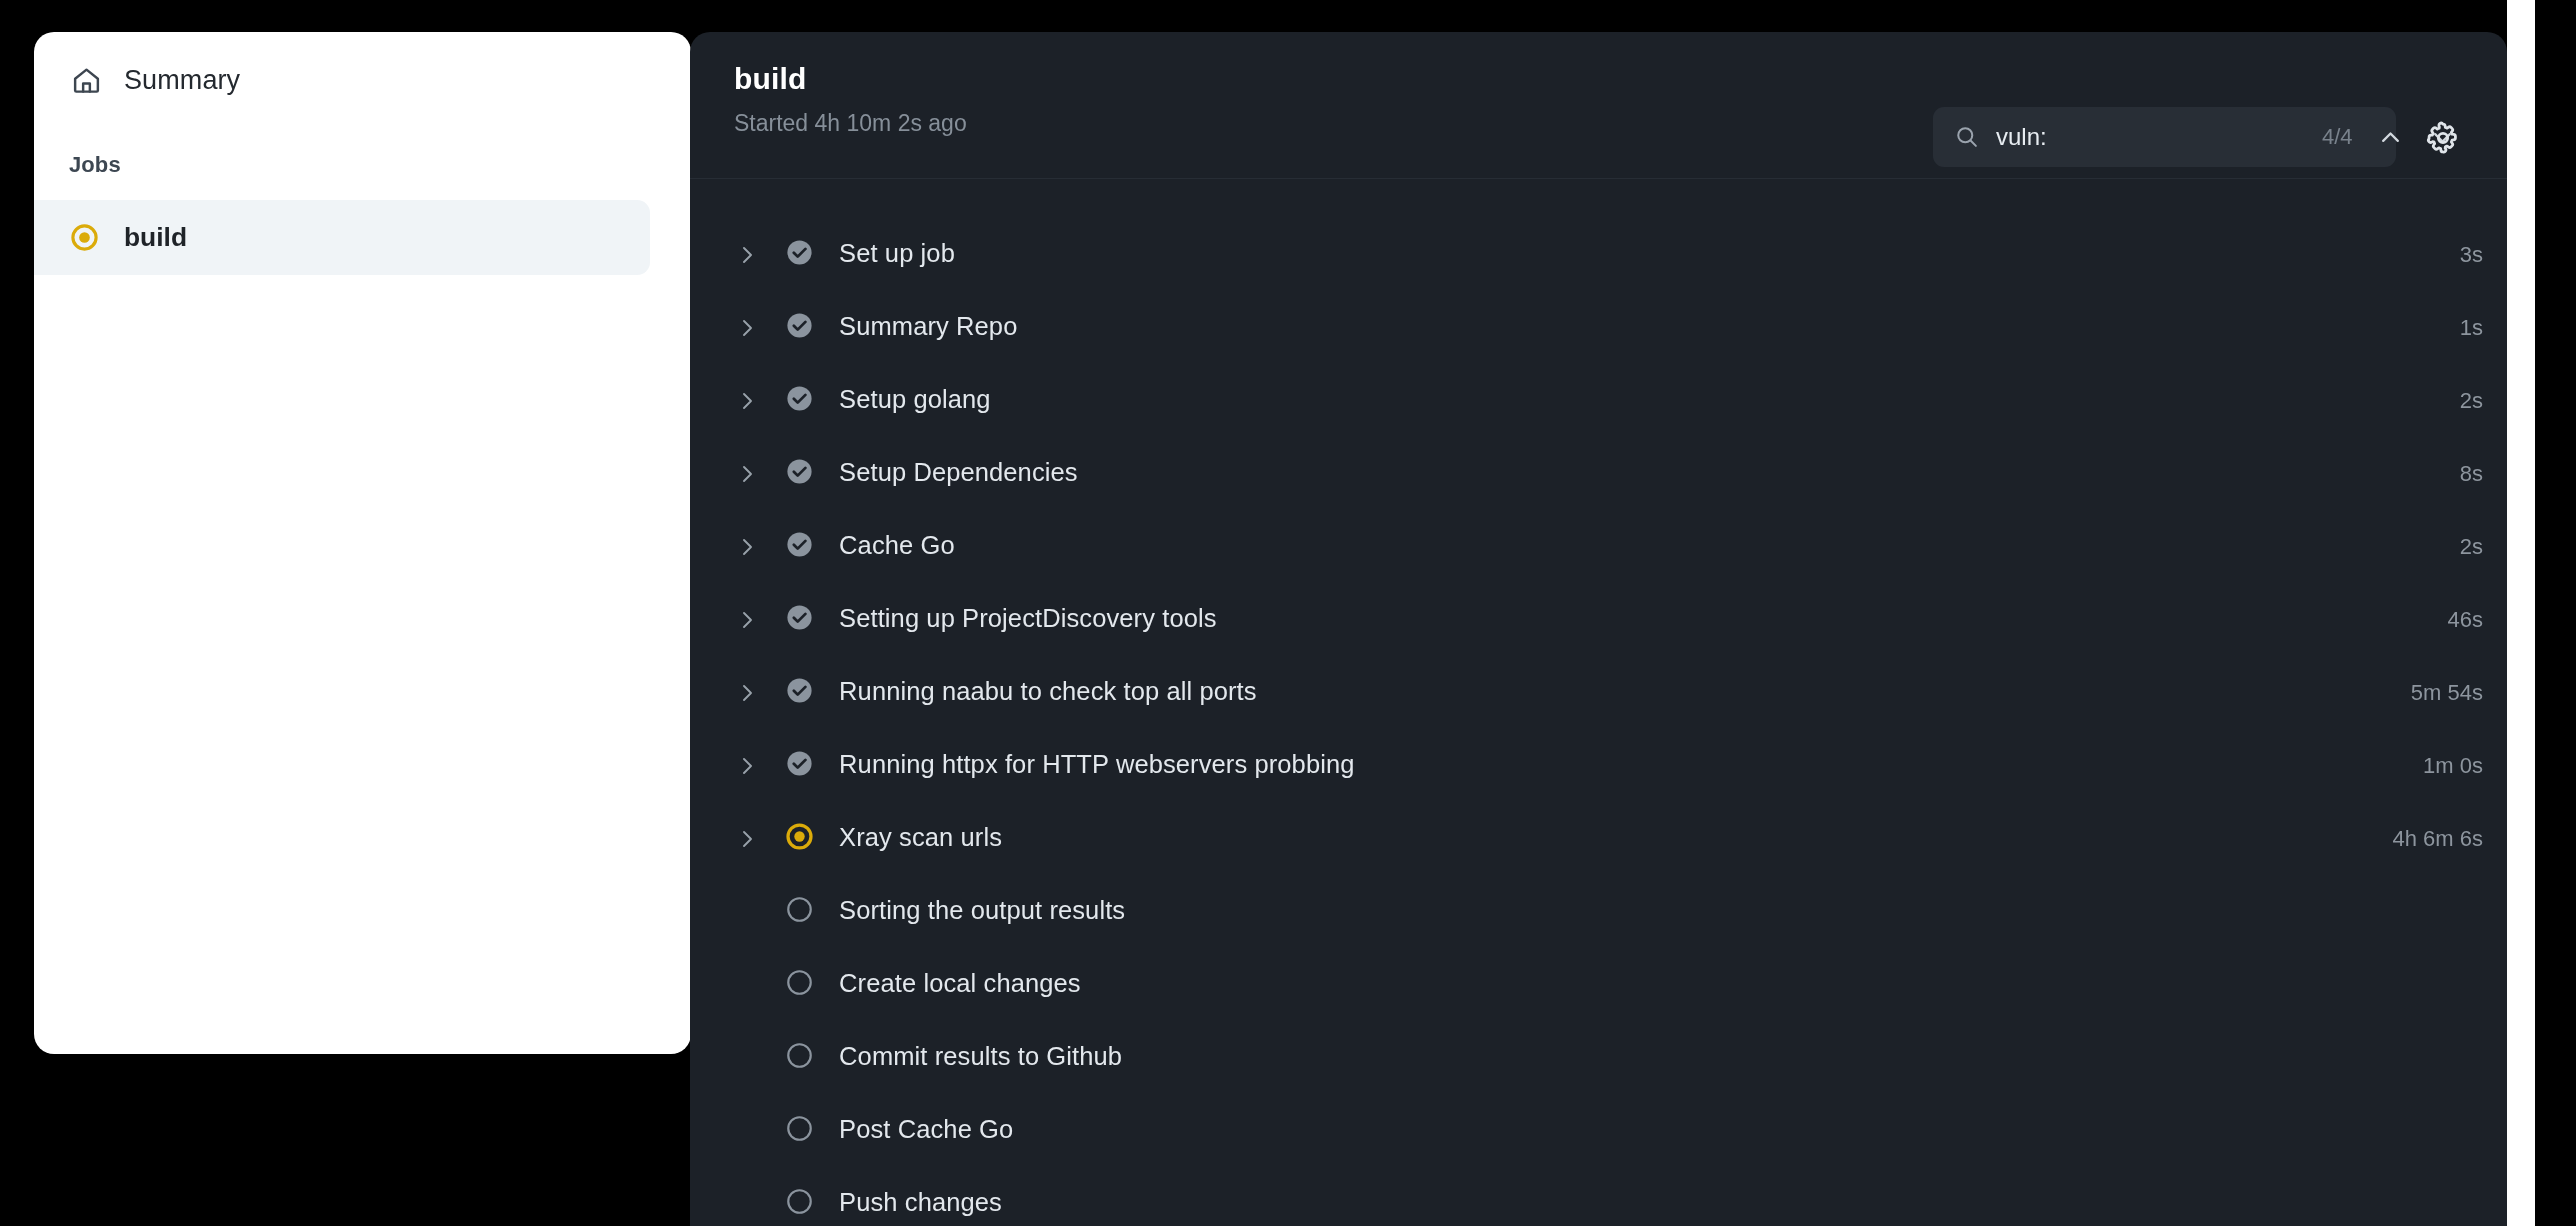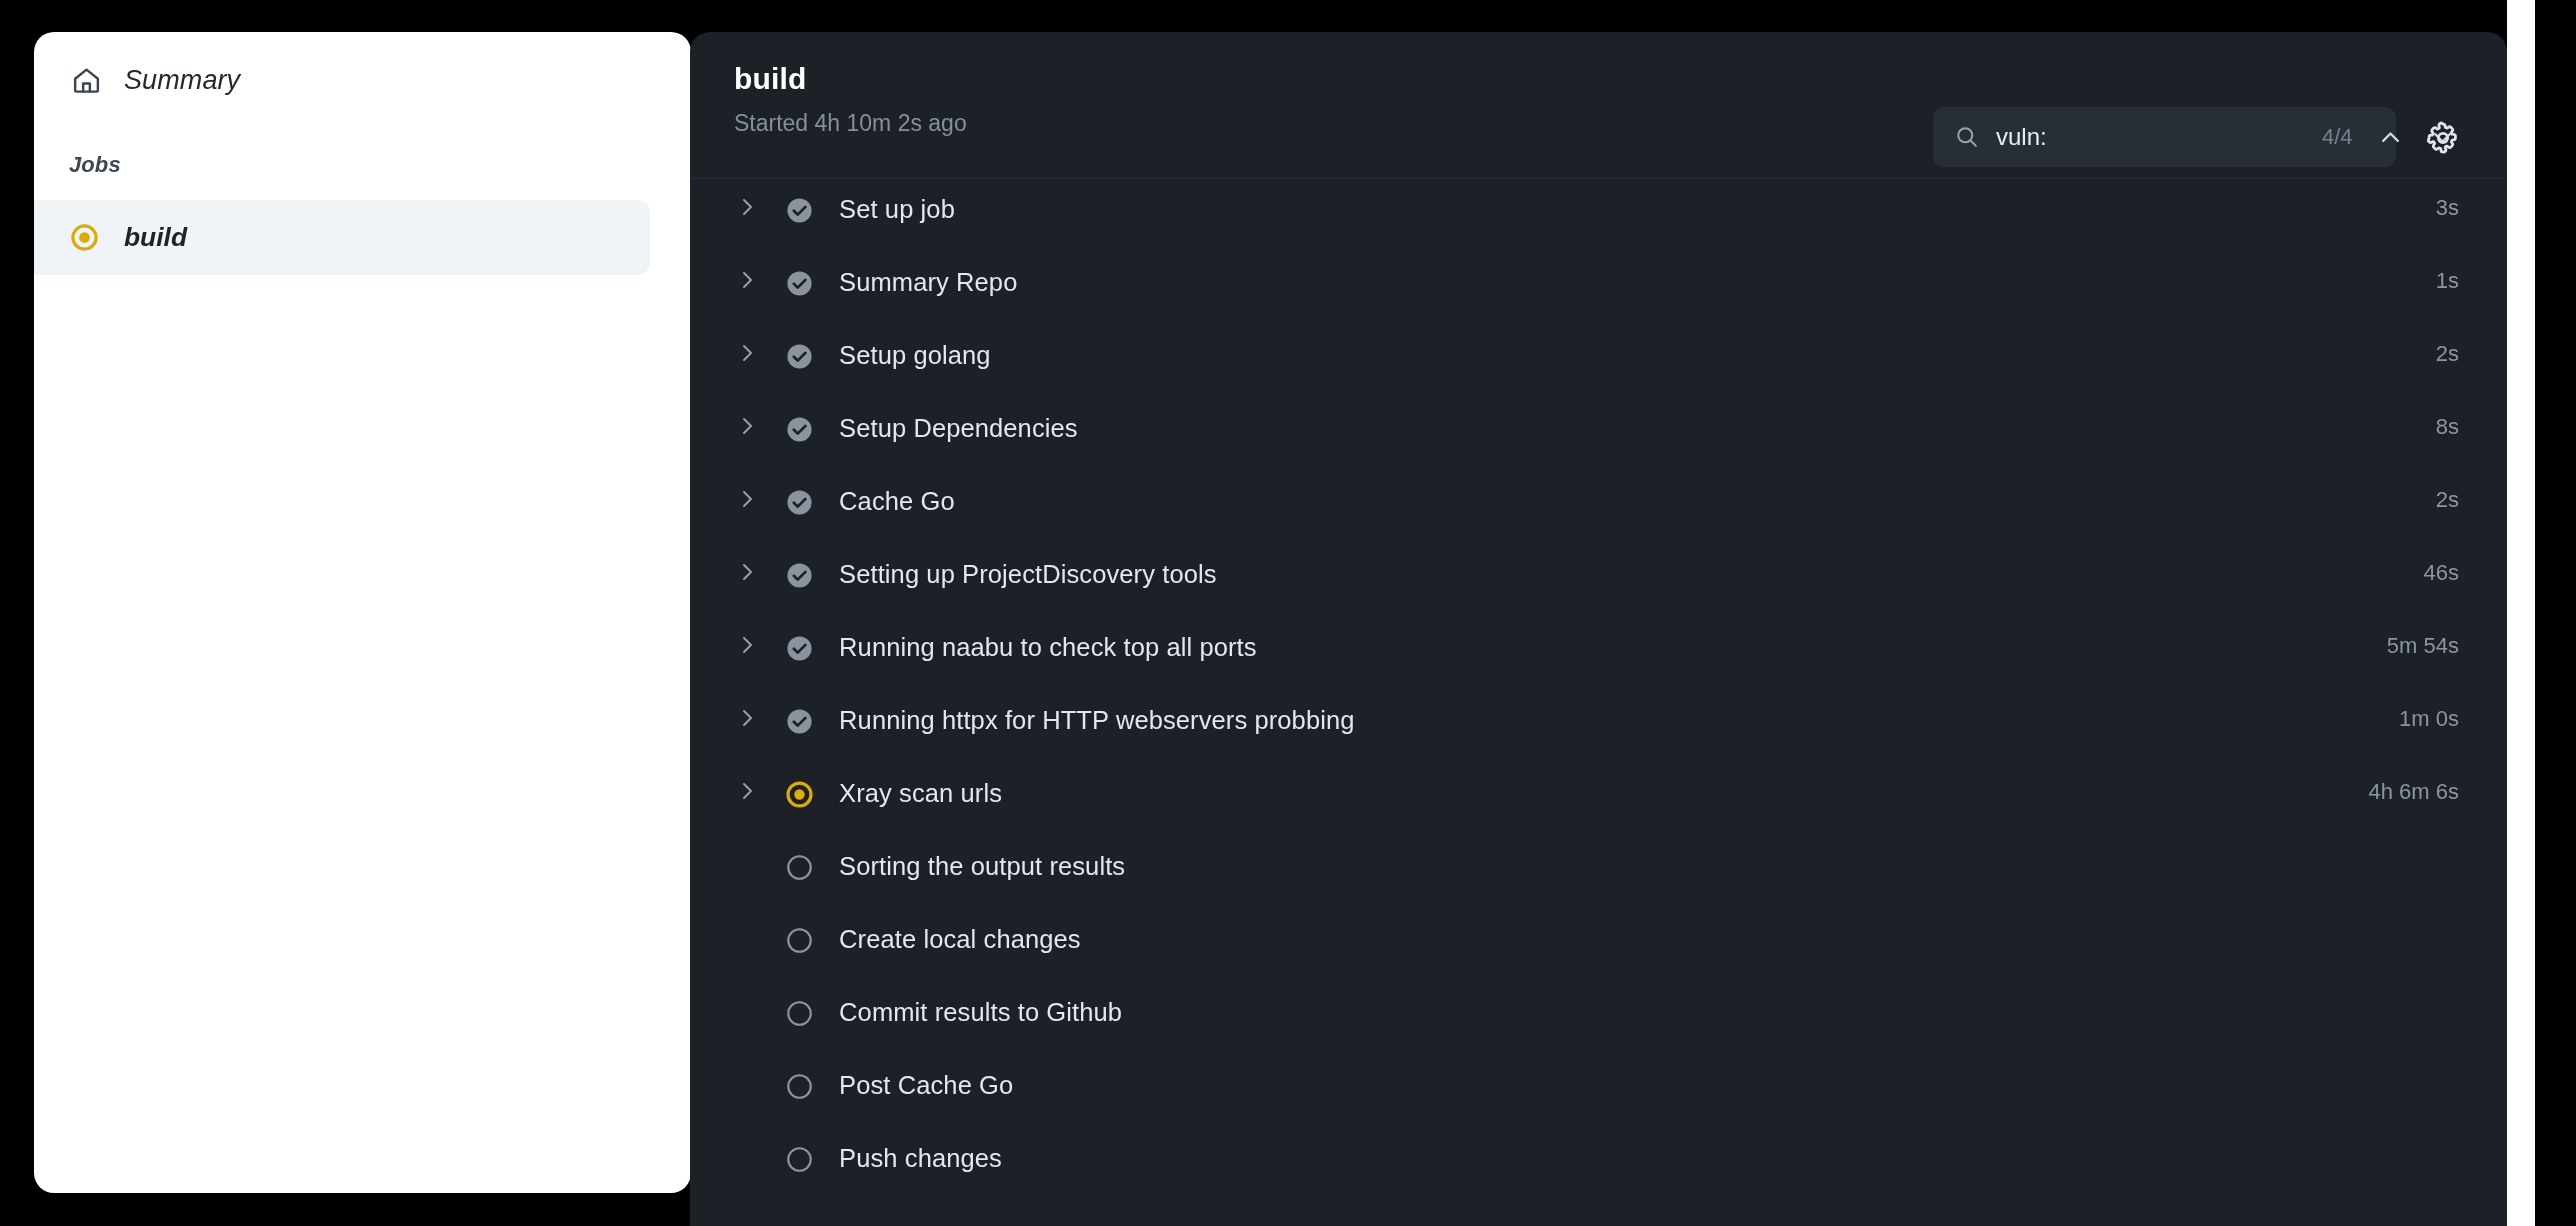--- a/index.html
+++ b/index.html
@@ -18,25 +18,24 @@
     height: 1226px;
     background: #000000;
   }
 
   
   #sidebar {
     position: absolute;
     left: 34px;
     top: 32px;
     width: 657px;
-    height: 1161px;
+    height: 1022px;
     background: #ffffff;
     border-radius: 20px;
     overflow: hidden;
-    font-style: italic;
   }
 
   .summary-row {
     display: flex;
     align-items: center;
     gap: 20px;
     padding: 0 0 0 35px;
     height: 56px;
     margin-top: 20px;
     cursor: pointer;
@@ -161,24 +160,24 @@
     cursor: pointer;
   }
 
   
   #steps {
     padding-top: 15.5px;
   }
   .step-row {
     position: relative;
     display: flex;
-    align-items: flex-start;
+    align-items: flex-end;
     height: 73px;
     padding-left: 44px;
-    padding-right: 48px;
+    padding-right: 24px;
     cursor: pointer;
   }
   .step-chevron {
     flex: 0 0 auto;
     width: 25.5px;
     height: 25.5px;
     display: flex;
     align-items: center;
     justify-content: center;
     margin-right: 24.6px;

